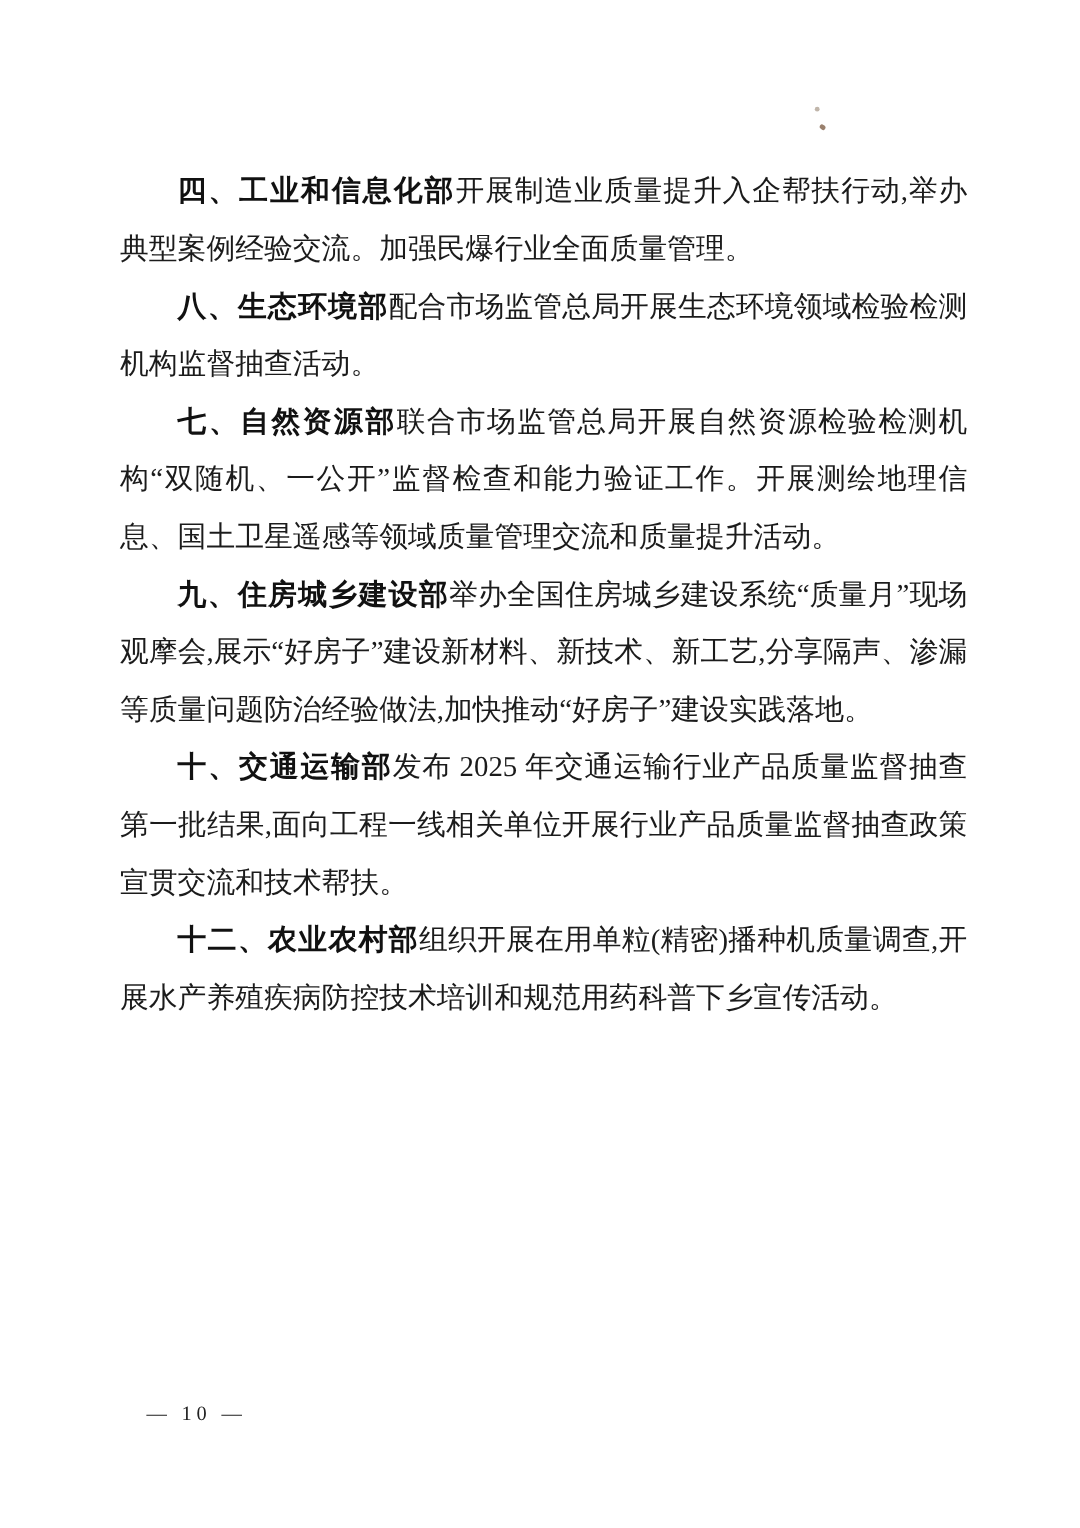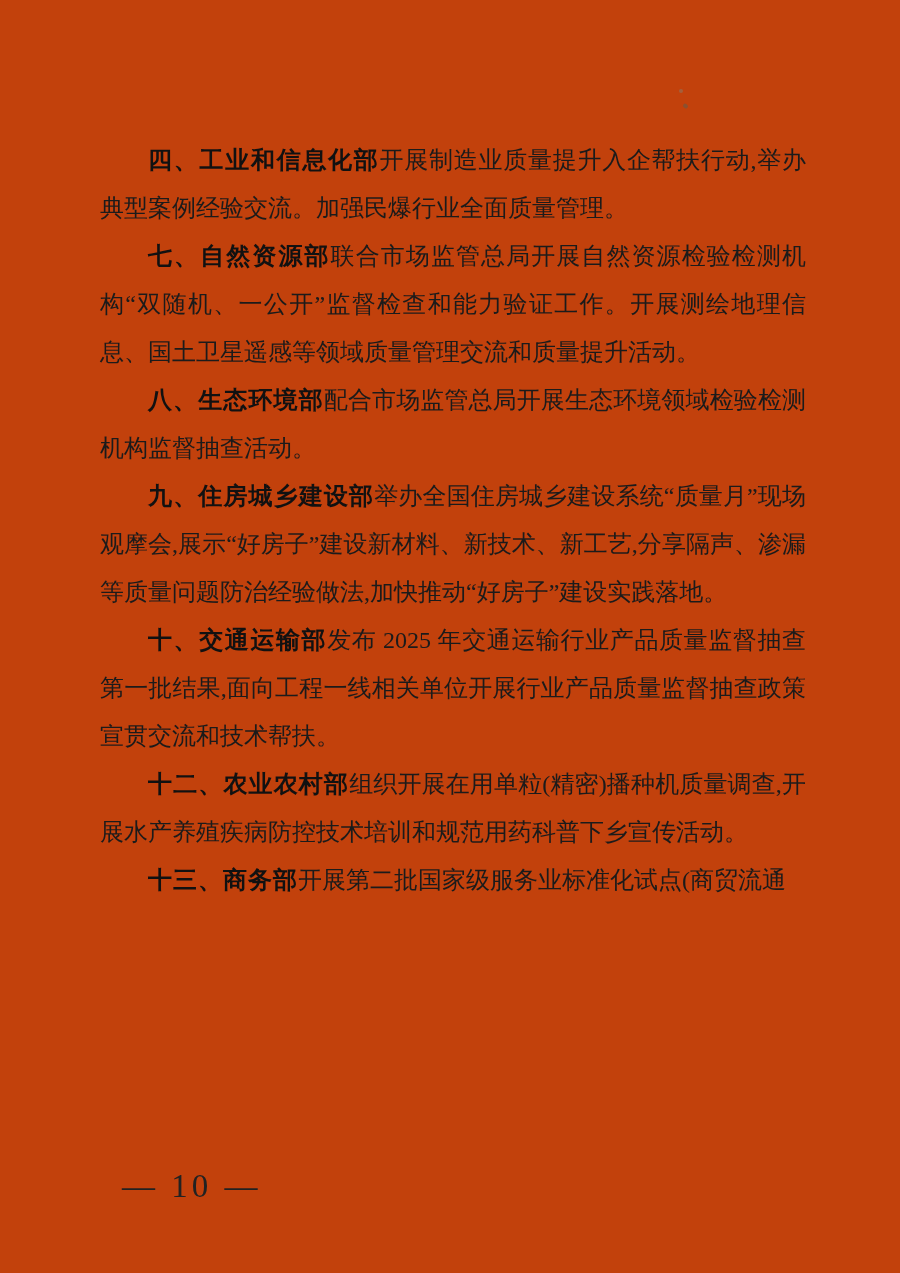--- a/index.html
+++ b/index.html
@@ -5,21 +5,21 @@
   html, body {
     margin: 0;
     padding: 0;
     background: #e8e8e8;
   }
   .page {
     position: relative;
     width: 900px;
     height: 1273px;
     margin: 0 auto;
-    background: #c2410c;
+    background: #ffffff;
     overflow: hidden;
     color: #1b1b1b;
   }
   .doc-body {
     position: absolute;
     left: 100px;
     top: 136px;
     width: 706px;
     font-family: "Liberation Serif", "DejaVu Serif", serif;
     font-size: 24px;
@@ -37,21 +37,21 @@
     font-family: "Liberation Sans", "DejaVu Sans", sans-serif;
     font-weight: 700;
     letter-spacing: 1px;
     color: #111;
   }
   .page-footer {
     position: absolute;
     left: 122px;
     top: 1168px;
     font-family: "Liberation Serif", "DejaVu Serif", serif;
-    font-size: 33px;
+    font-size: 17px;
     letter-spacing: 4px;
     color: #222;
     white-space: nowrap;
   }
   .speck {
     position: absolute;
     border-radius: 50%;
   }
   .speck-1 {
     left: 679px;
@@ -73,25 +73,24 @@
 </head>
 <body>
 
 <div class="page">
 
   <span class="speck speck-1"></span>
   <span class="speck speck-2"></span>
 
   <main class="doc-body" id="doc-body">
       <p><span class="ministry-lead">四、工业和信息化部</span><span>开展制造业质量提升入企帮扶行动,举办典型案例经验交流。加强民爆行业全面质量管理。</span></p>
+      <p><span class="ministry-lead">八、生态环境部</span><span>配合市场监管总局开展生态环境领域检验检测机构监督抽查活动。</span></p>
       <p><span class="ministry-lead">七、自然资源部</span><span>联合市场监管总局开展自然资源检验检测机构“双随机、一公开”监督检查和能力验证工作。开展测绘地理信息、国土卫星遥感等领域质量管理交流和质量提升活动。</span></p>
-      <p><span class="ministry-lead">八、生态环境部</span><span>配合市场监管总局开展生态环境领域检验检测机构监督抽查活动。</span></p>
       <p><span class="ministry-lead">九、住房城乡建设部</span><span>举办全国住房城乡建设系统“质量月”现场观摩会,展示“好房子”建设新材料、新技术、新工艺,分享隔声、渗漏等质量问题防治经验做法,加快推动“好房子”建设实践落地。</span></p>
       <p><span class="ministry-lead">十、交通运输部</span><span>发布 2025 年交通运输行业产品质量监督抽查第一批结果,面向工程一线相关单位开展行业产品质量监督抽查政策宣贯交流和技术帮扶。</span></p>
       <p><span class="ministry-lead">十二、农业农村部</span><span>组织开展在用单粒(精密)播种机质量调查,开展水产养殖疾病防控技术培训和规范用药科普下乡宣传活动。</span></p>
-      <p><span class="ministry-lead">十三、商务部</span><span>开展第二批国家级服务业标准化试点(商贸流通</span></p>
     </main>
 
   <footer class="page-footer">
     <span>— 10 —</span>
   </footer>
 
 </div>
 
 </body></html>

